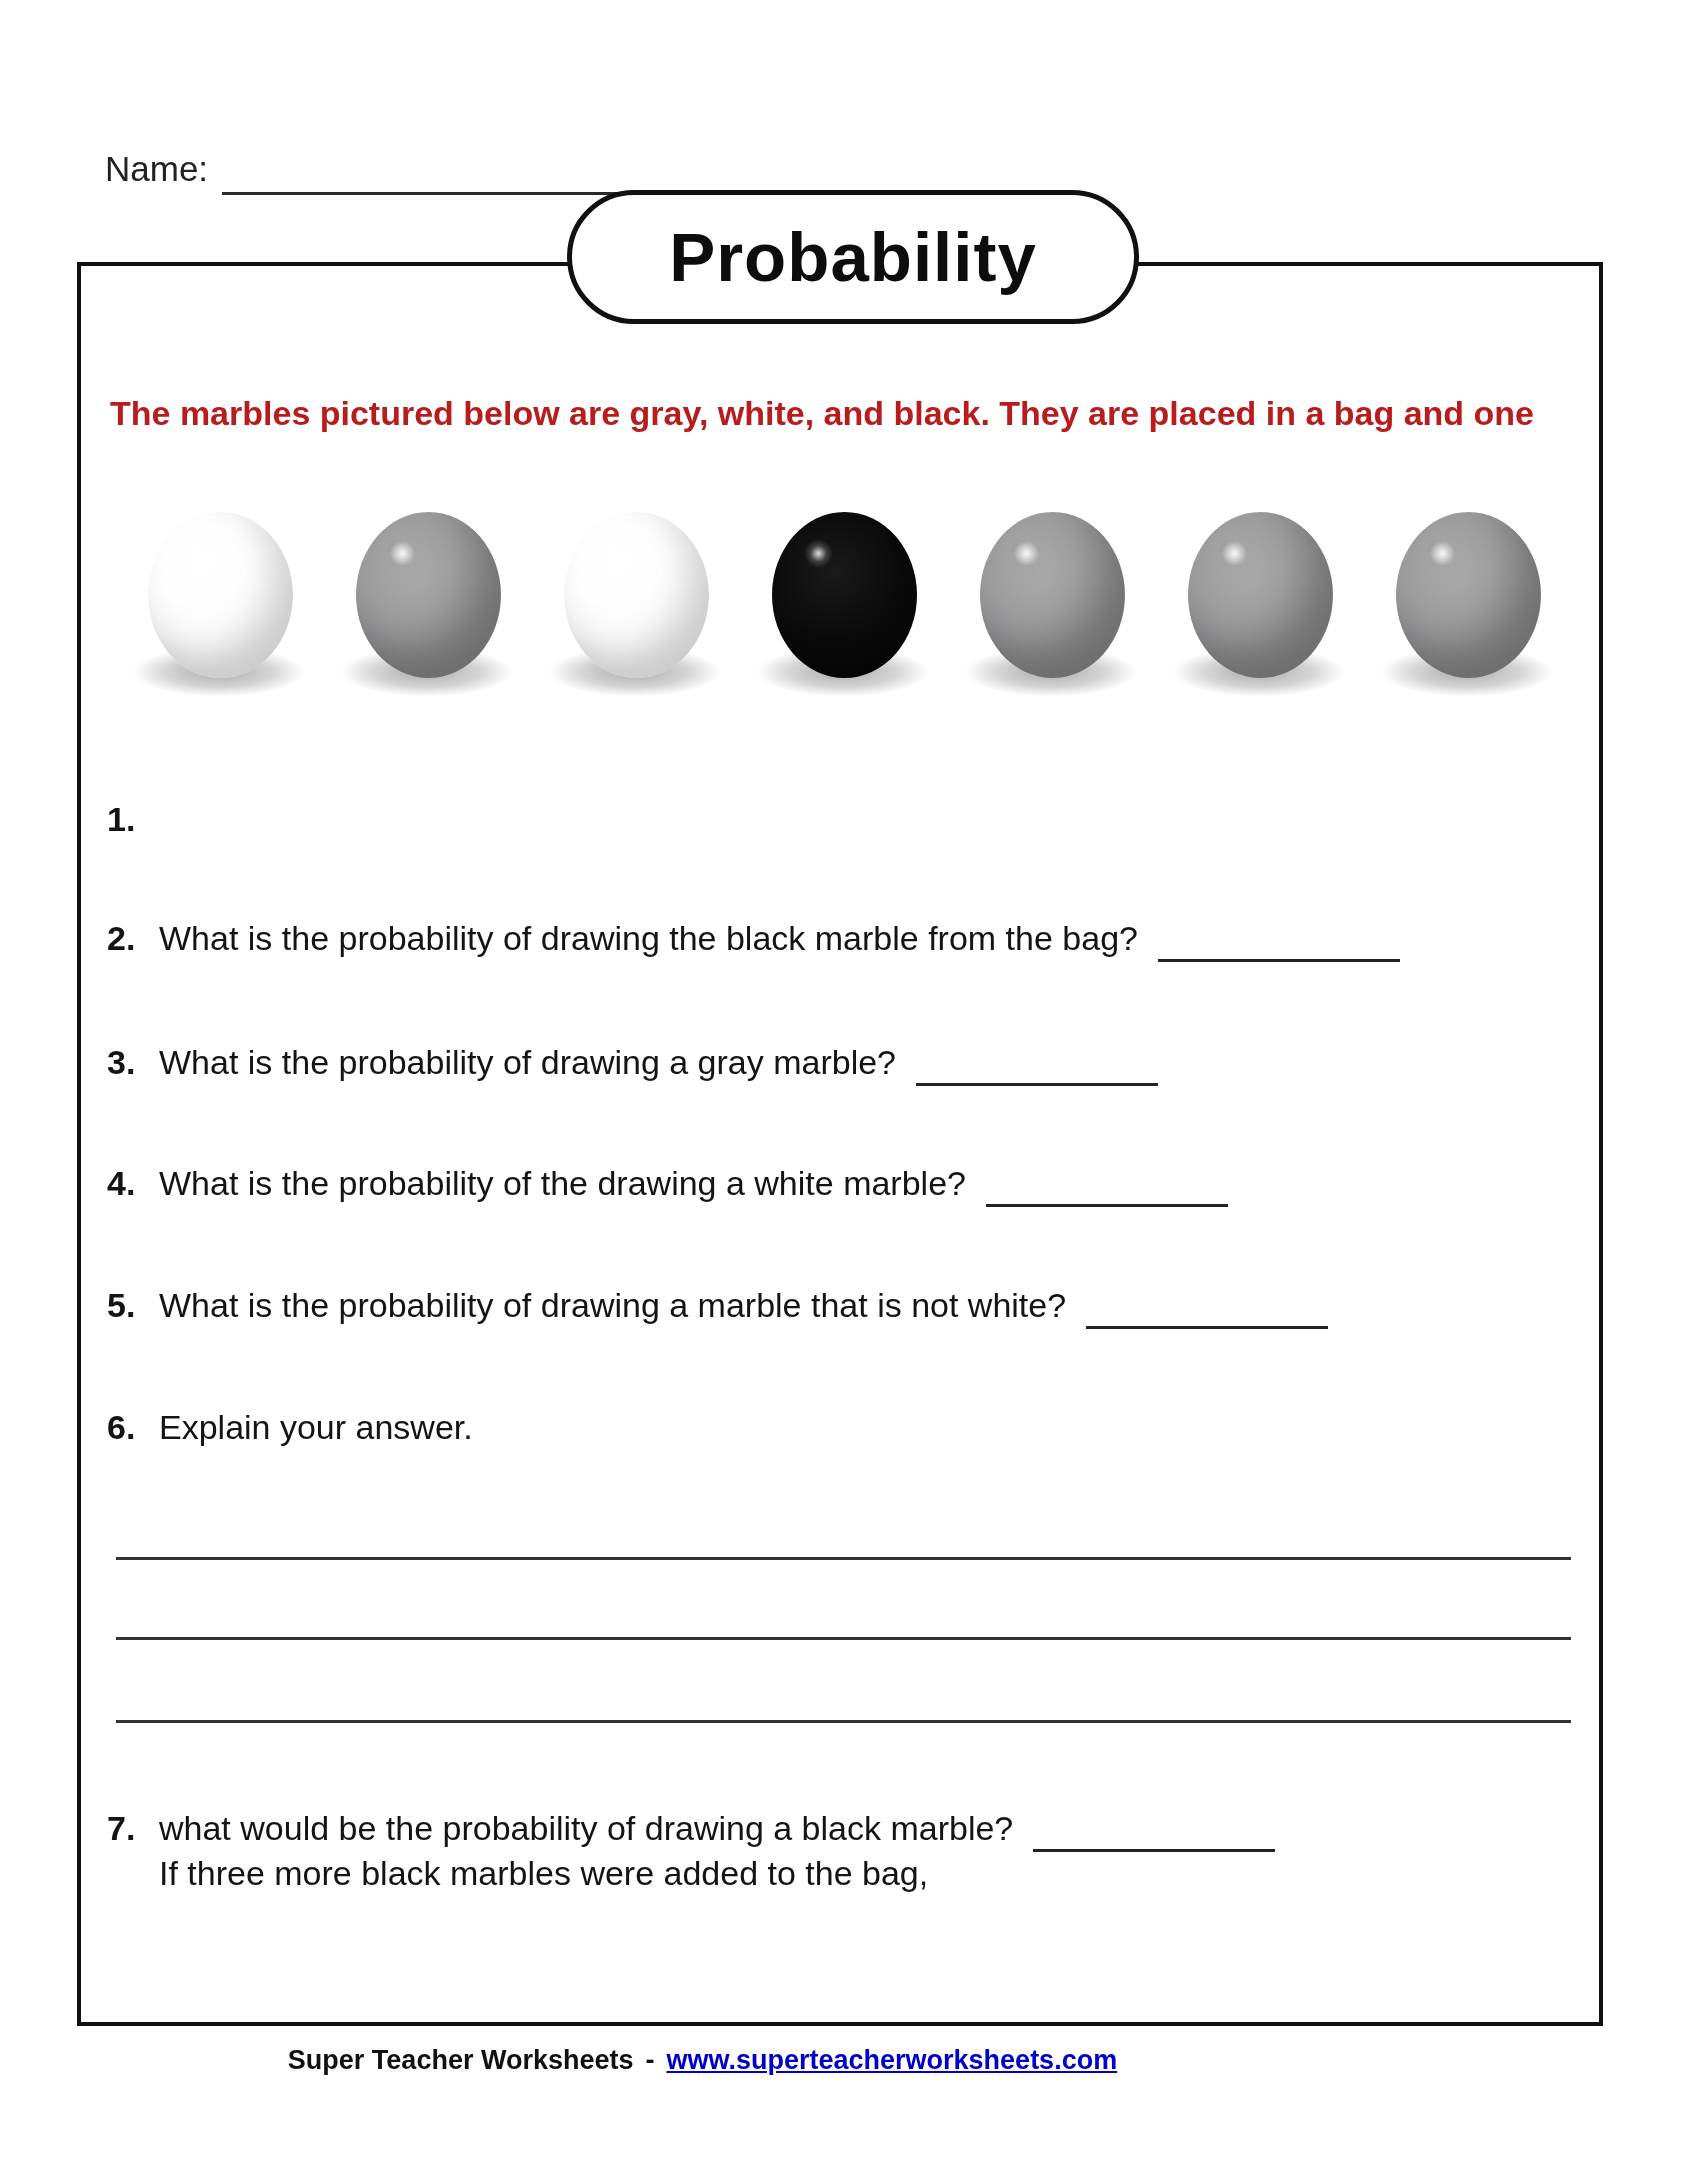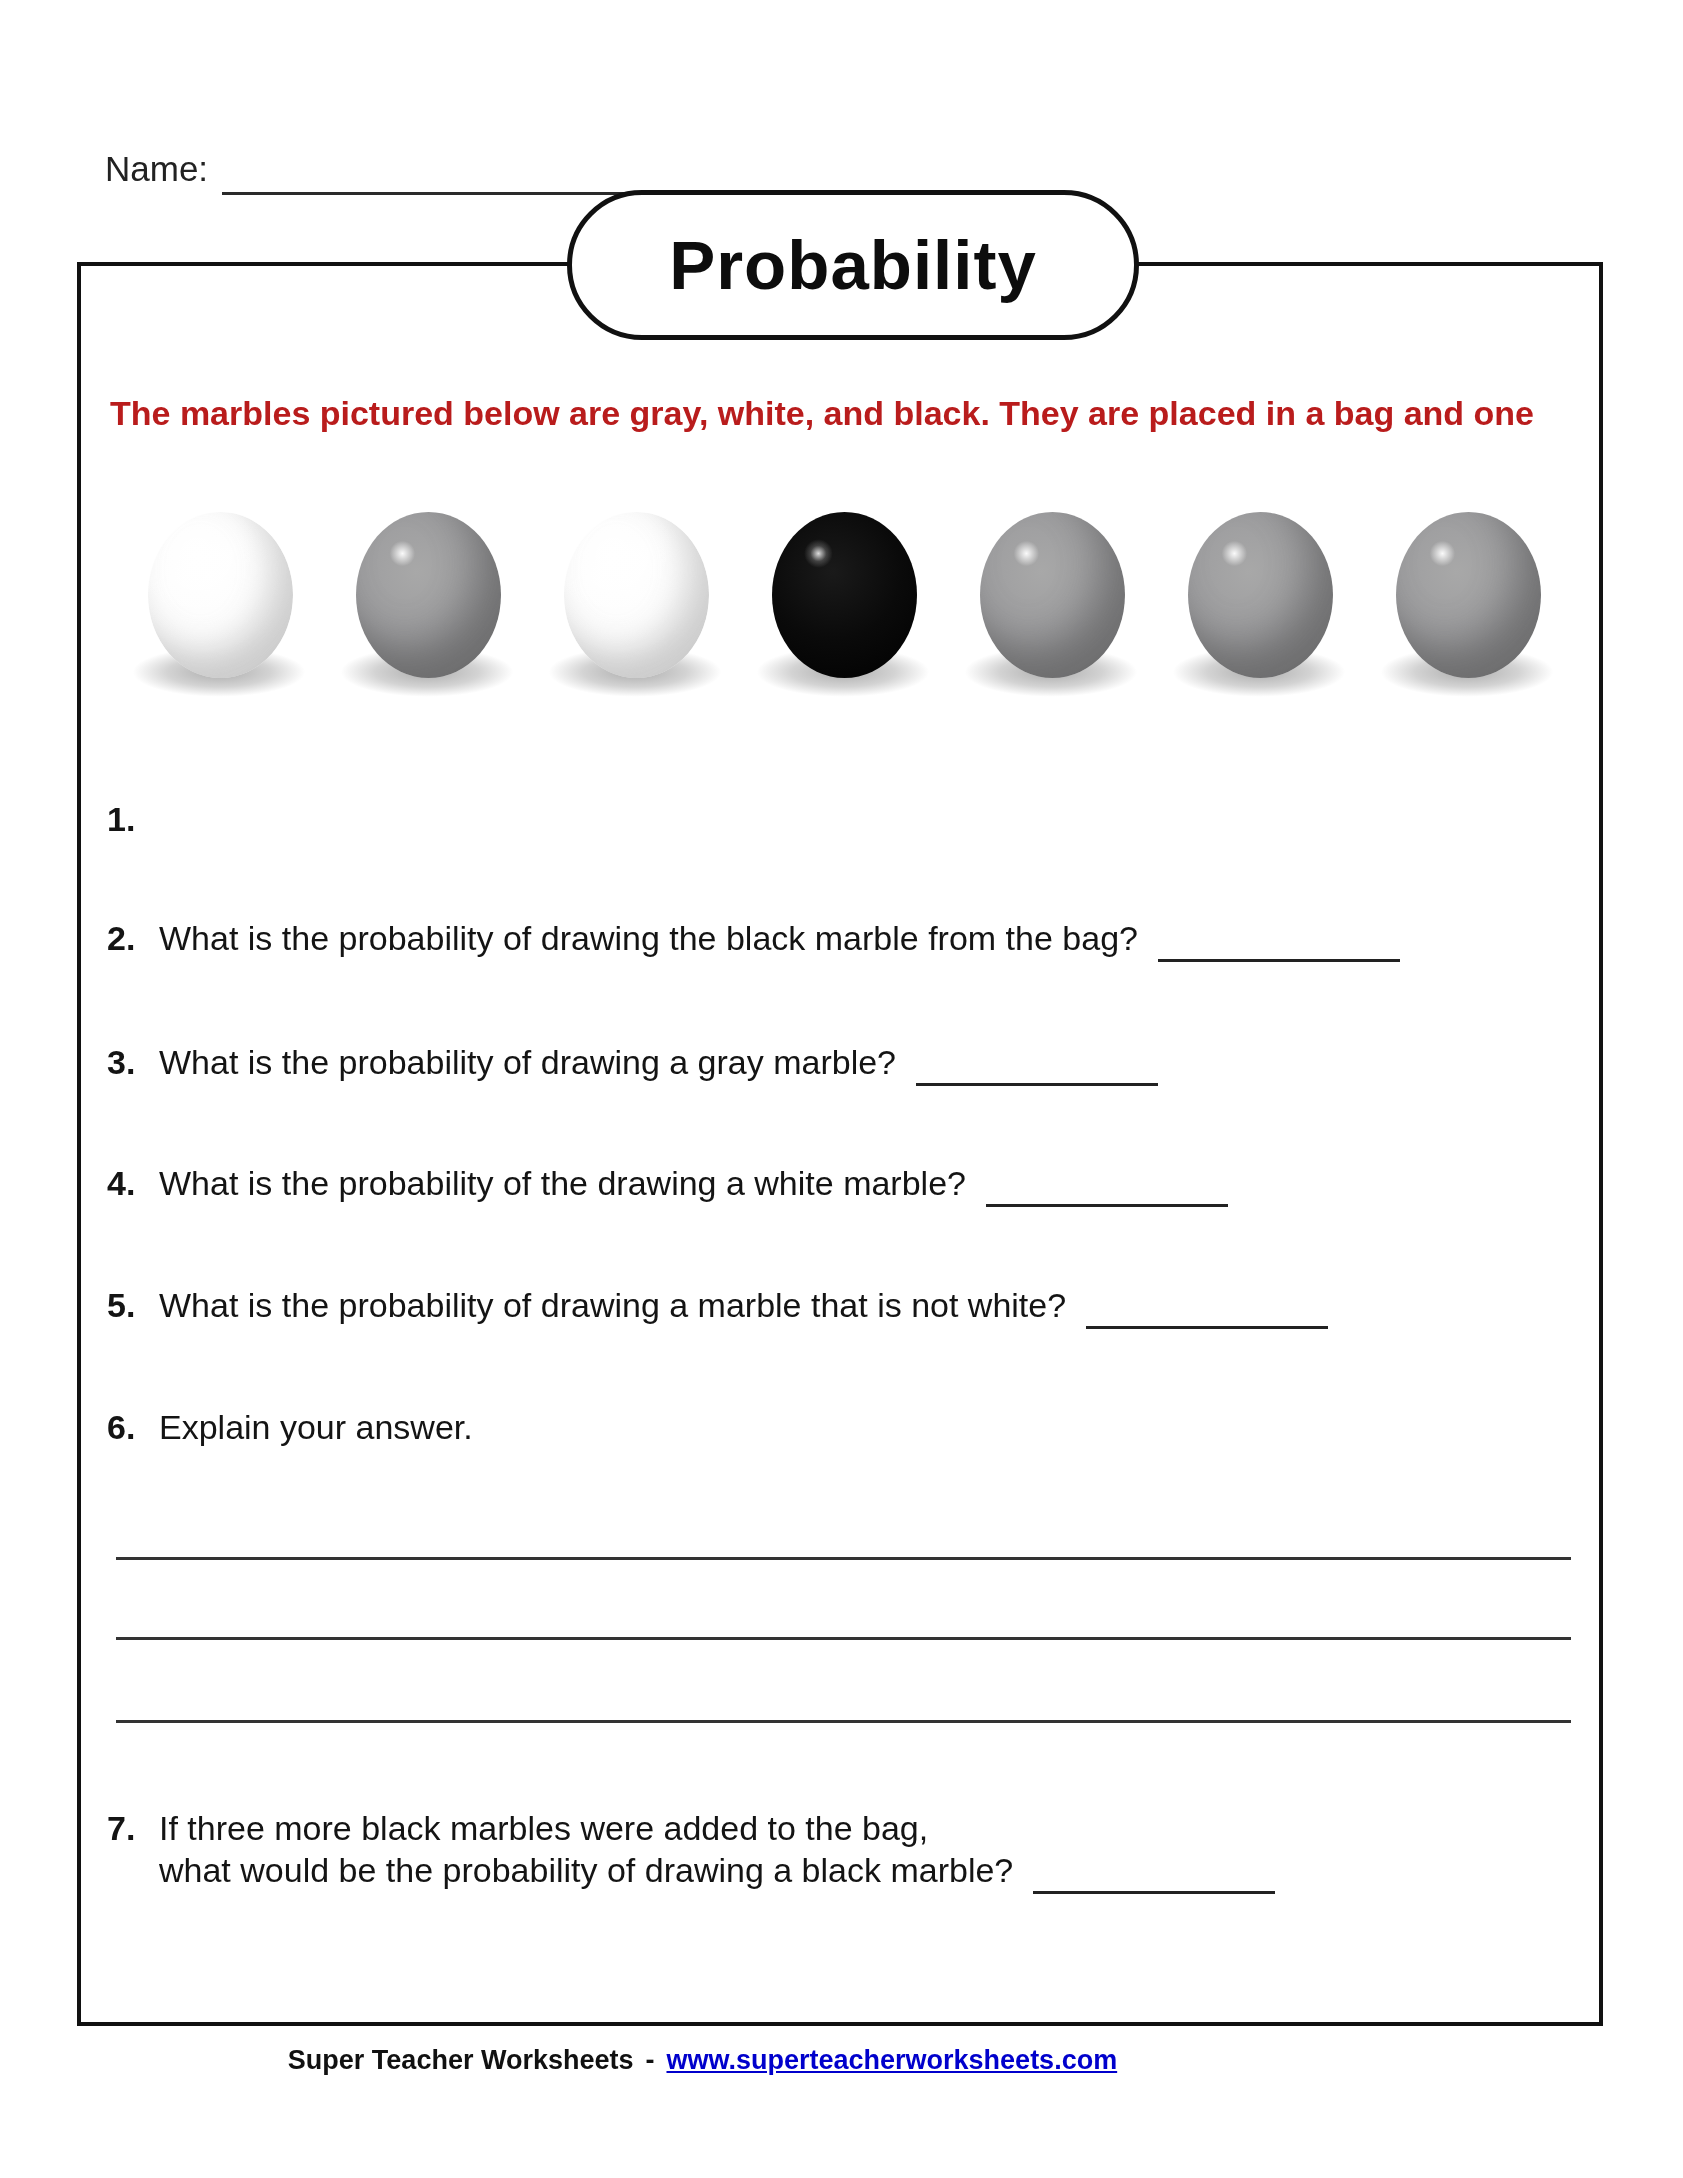--- a/index.html
+++ b/index.html
@@ -43,21 +43,21 @@
     border: 4px solid #111;
     box-sizing: border-box;
   }
 
   
   .title-pill {
     position: absolute;
     left: 567px;
     top: 190px;
     width: 572px;
-    height: 150px;
+    height: 134px;
     box-sizing: border-box;
     background: #ffffff;
     border: 5px solid #111;
     border-radius: 79px;
     z-index: 3;
     display: flex;
     align-items: center;
     justify-content: center;
   }
   .title-text {
@@ -267,22 +267,22 @@
       </div>
       <div class="q q6">
         <span class="num">6.</span>
         <div class="qtext">
           <span class="qline">Explain your answer.</span>
         </div>
       </div>
       <div class="q q7">
         <span class="num">7.</span>
         <div class="qtext">
+          <span class="qline">what would be the probability of drawing a black marble?<span class="blank"></span></span>
           <span class="qline">If three more black marbles were added to the bag,</span>
-          <span class="qline">what would be the probability of drawing a black marble?<span class="blank"></span></span>
         </div>
       </div>
     </div>
 
   <div id="answer-lines">
       <div class="ans-line l1"></div>
       <div class="ans-line l2"></div>
       <div class="ans-line l3"></div>
     </div>
 

